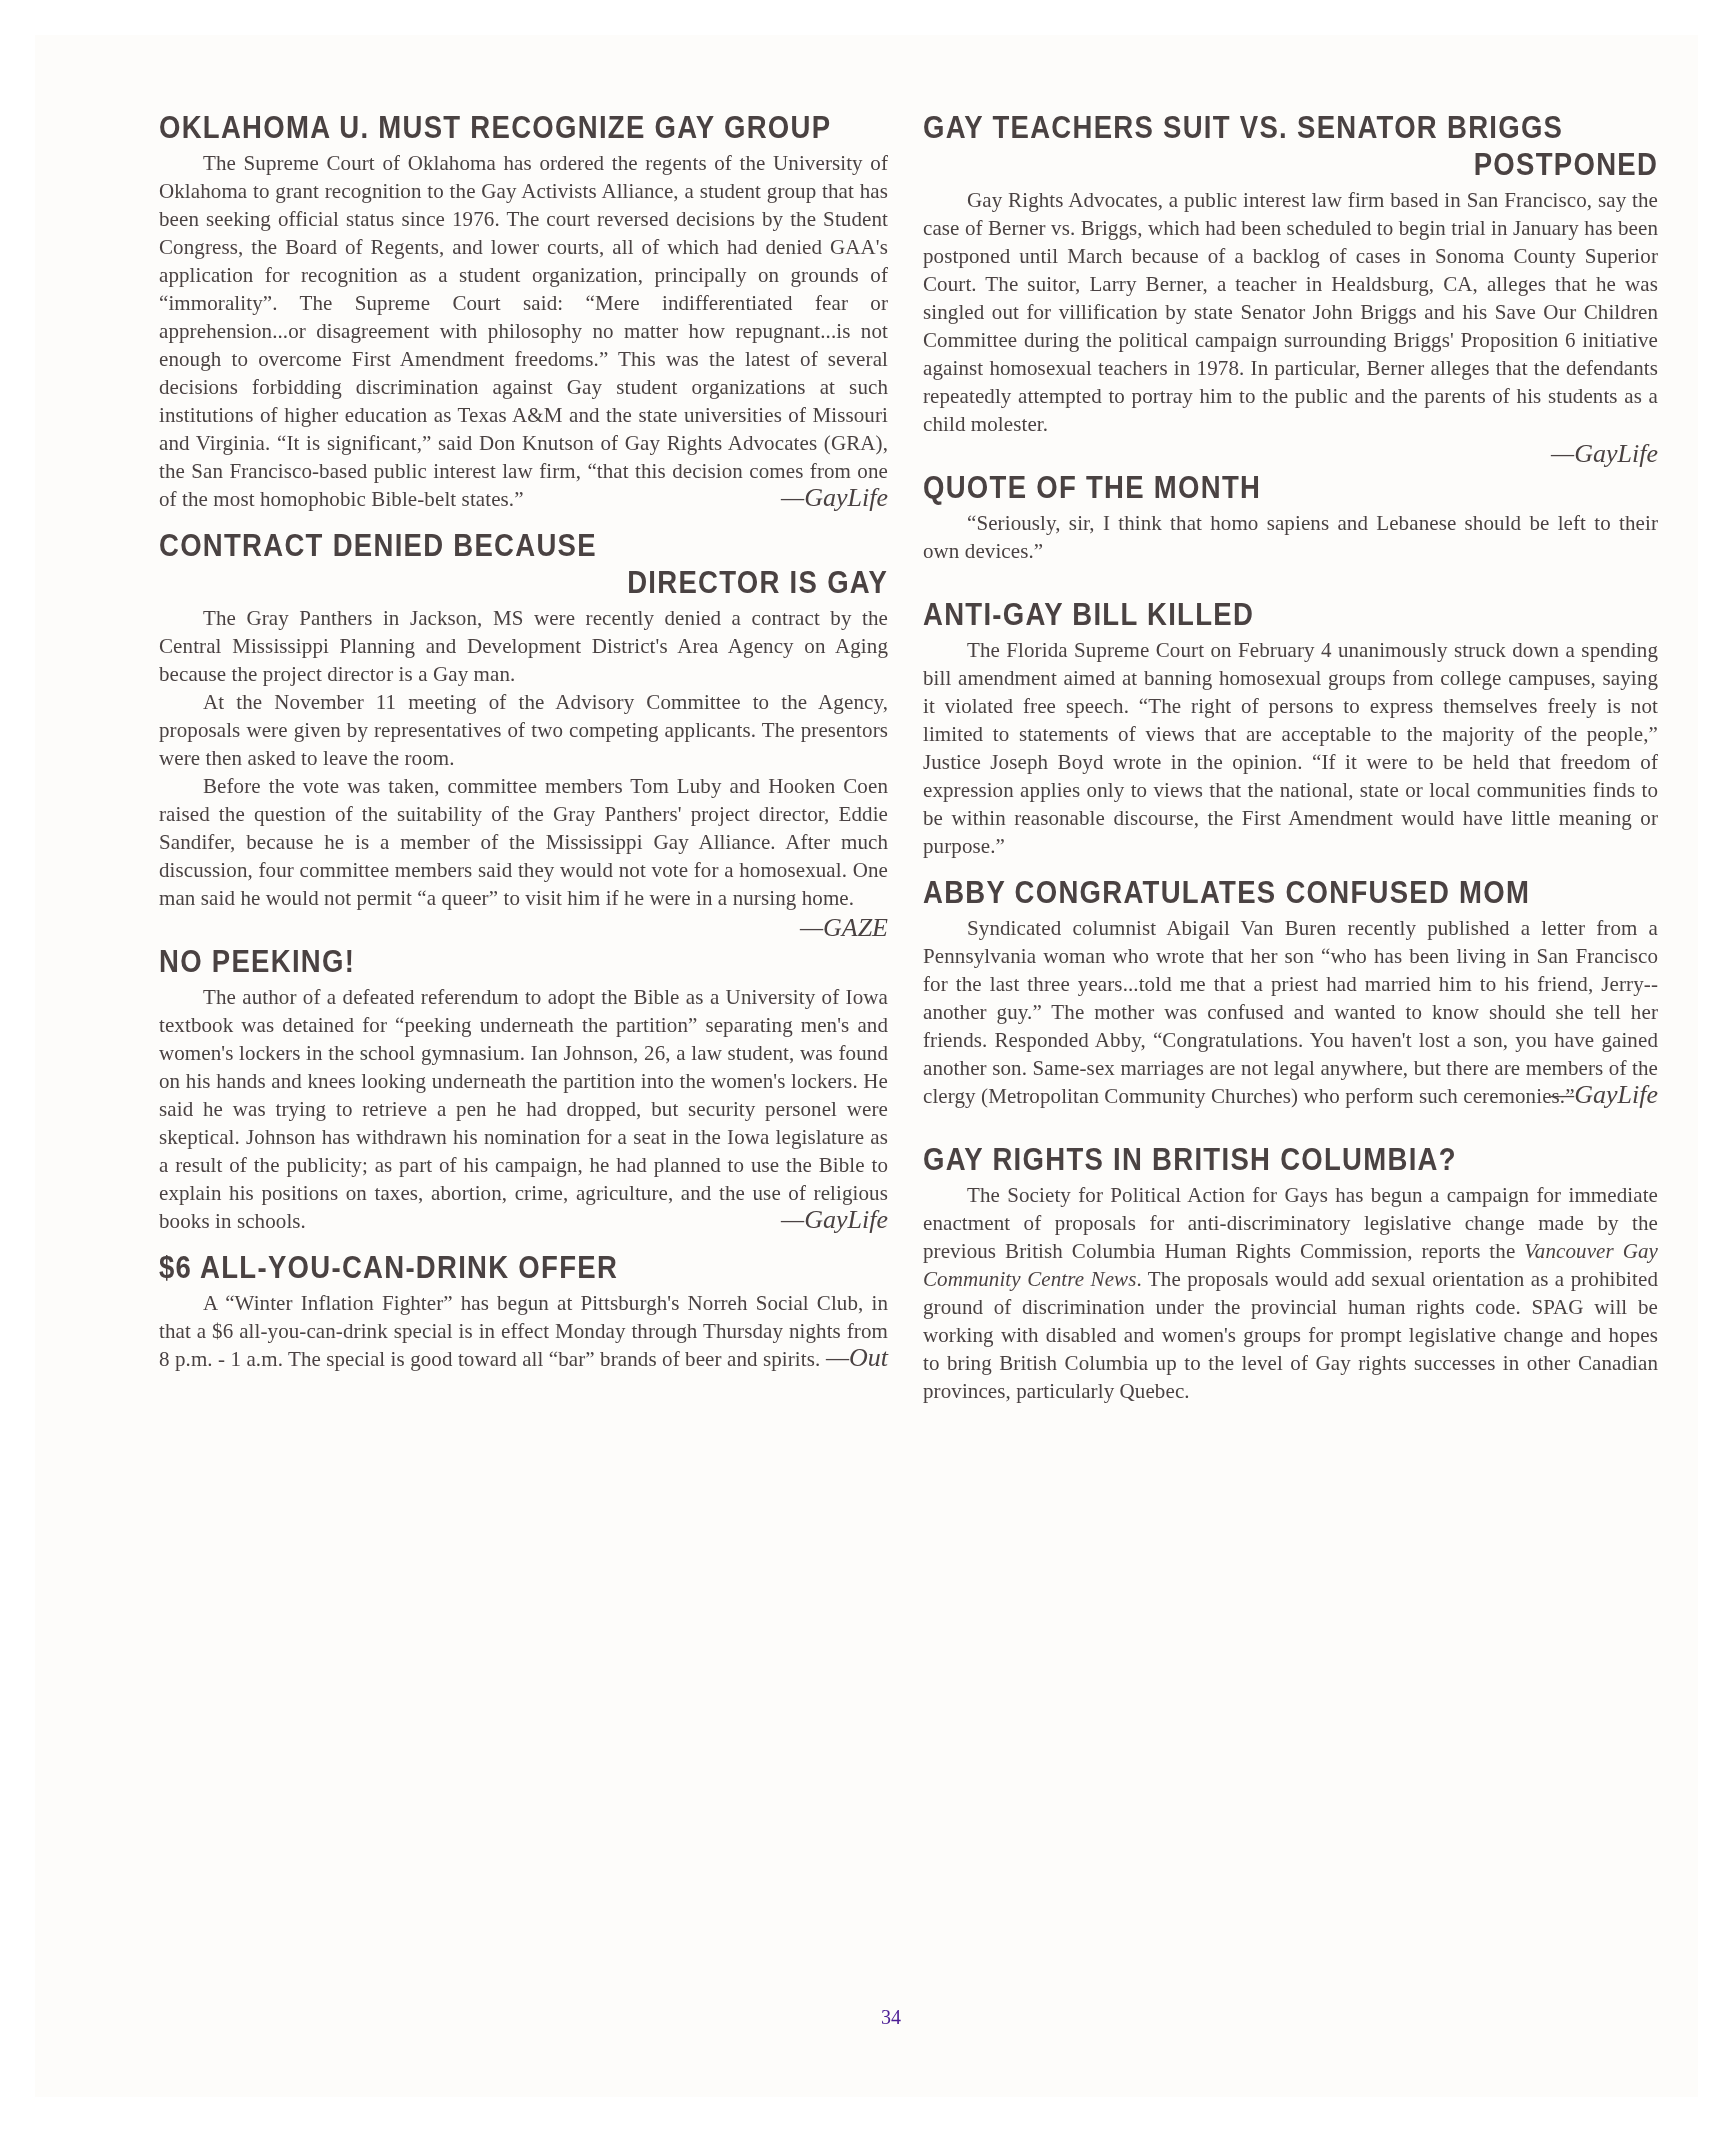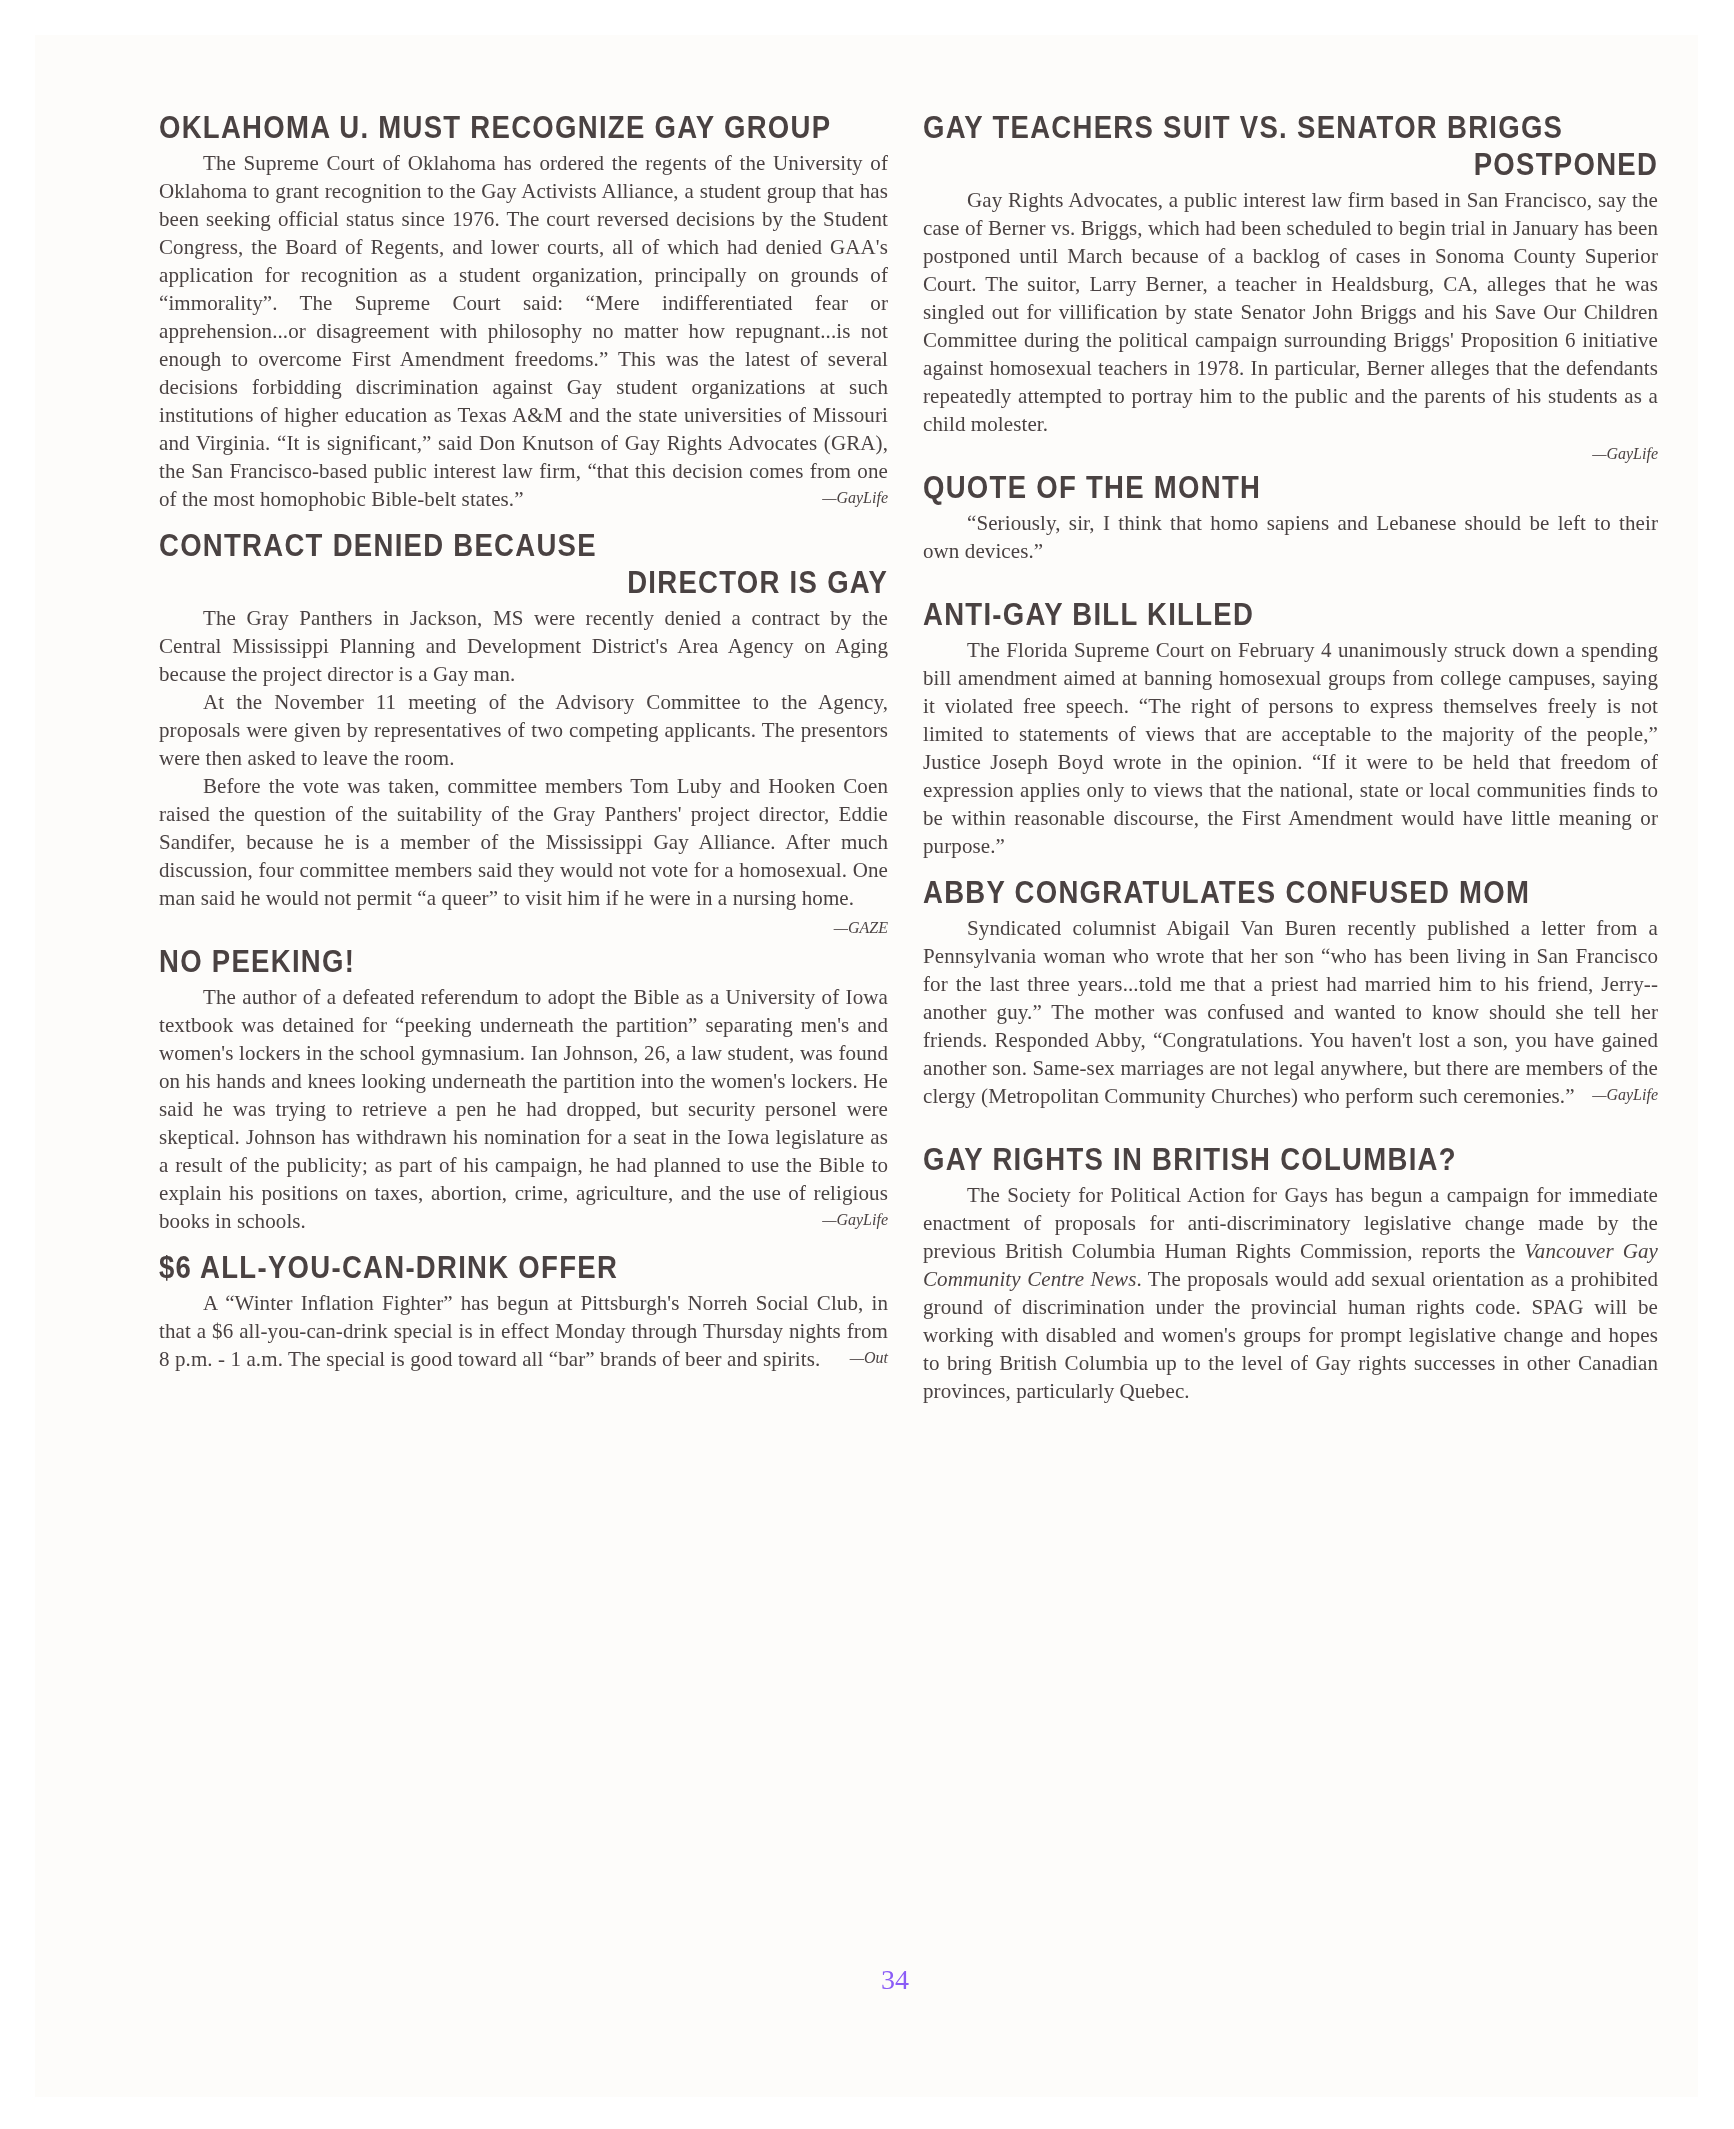--- a/index.html
+++ b/index.html
@@ -23,27 +23,27 @@
     letter-spacing: 1.5px; color: #4a4242; margin: 0 0 3px 0;
     transform: scaleX(0.86); transform-origin: left top; white-space: nowrap;
   }
   .headline.wide { width: 116.3%; }
   .headline .line2 { display: block; text-align: right; }
   .body p {
     font-size: 21px; line-height: 28px; margin: 0; text-align: justify;
     text-indent: 44px; letter-spacing: 0.1px;
   }
   .source {
-    font-style: italic; font-size: 16px; line-height: 31px; text-align: right; margin: 0;
+    font-style: italic; font-size: 26px; line-height: 31px; text-align: right; margin: 0;
   }
   .source.inline { margin-top: -31px; }
   .gap { height: 14px; }
   .gap-lg { height: 31px; }
   .page-number {
-    position: absolute; left: 846px; top: 1929px; font-size: 28px; color: #8b5cf6;
+    position: absolute; left: 846px; top: 1971px; font-size: 20px; color: #4c1d95;
   }
   em { font-style: italic; }
 </style>
 </head>
 <body>
 
 <div class="page">
 
   <div class="col col-left">
 

